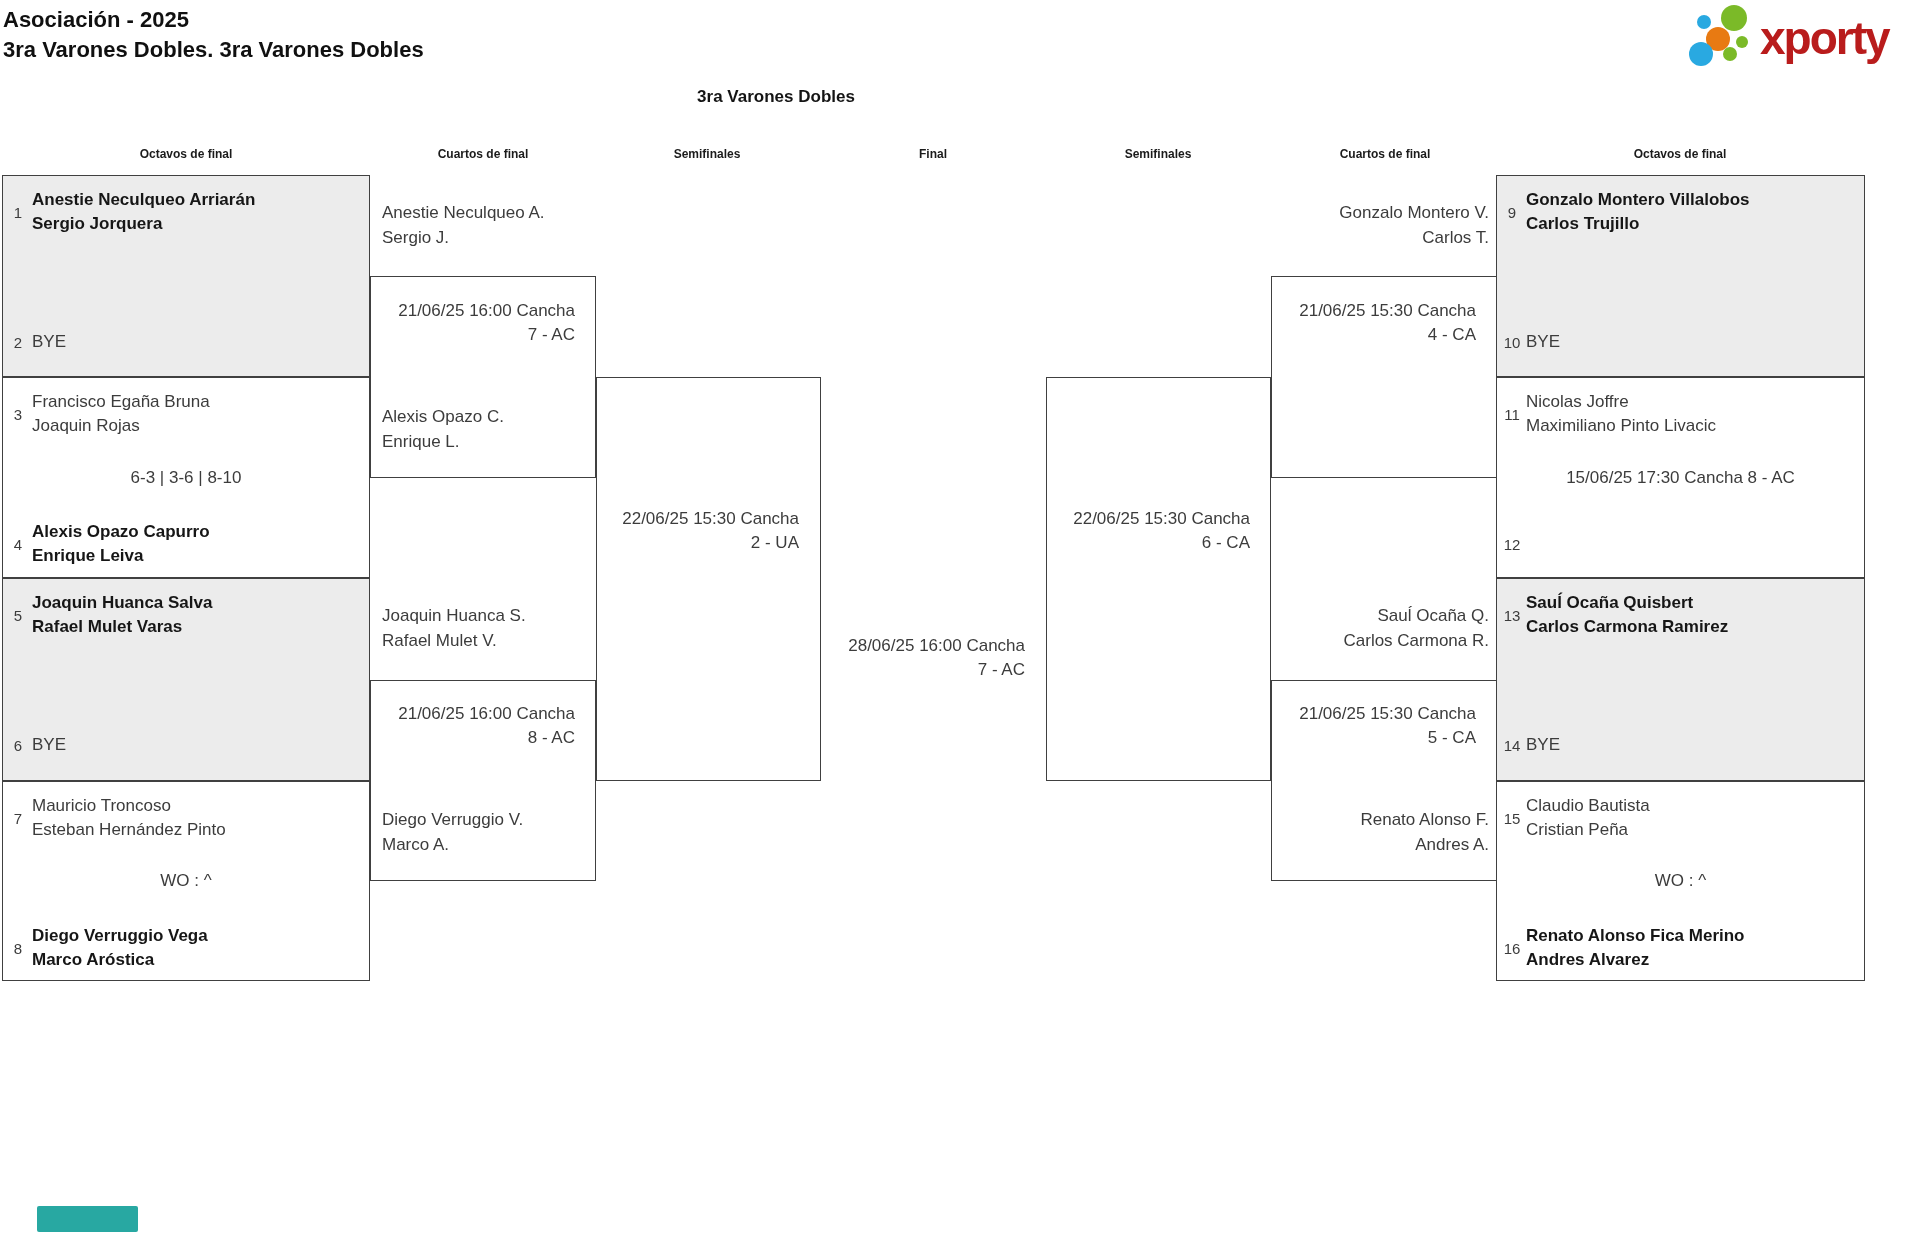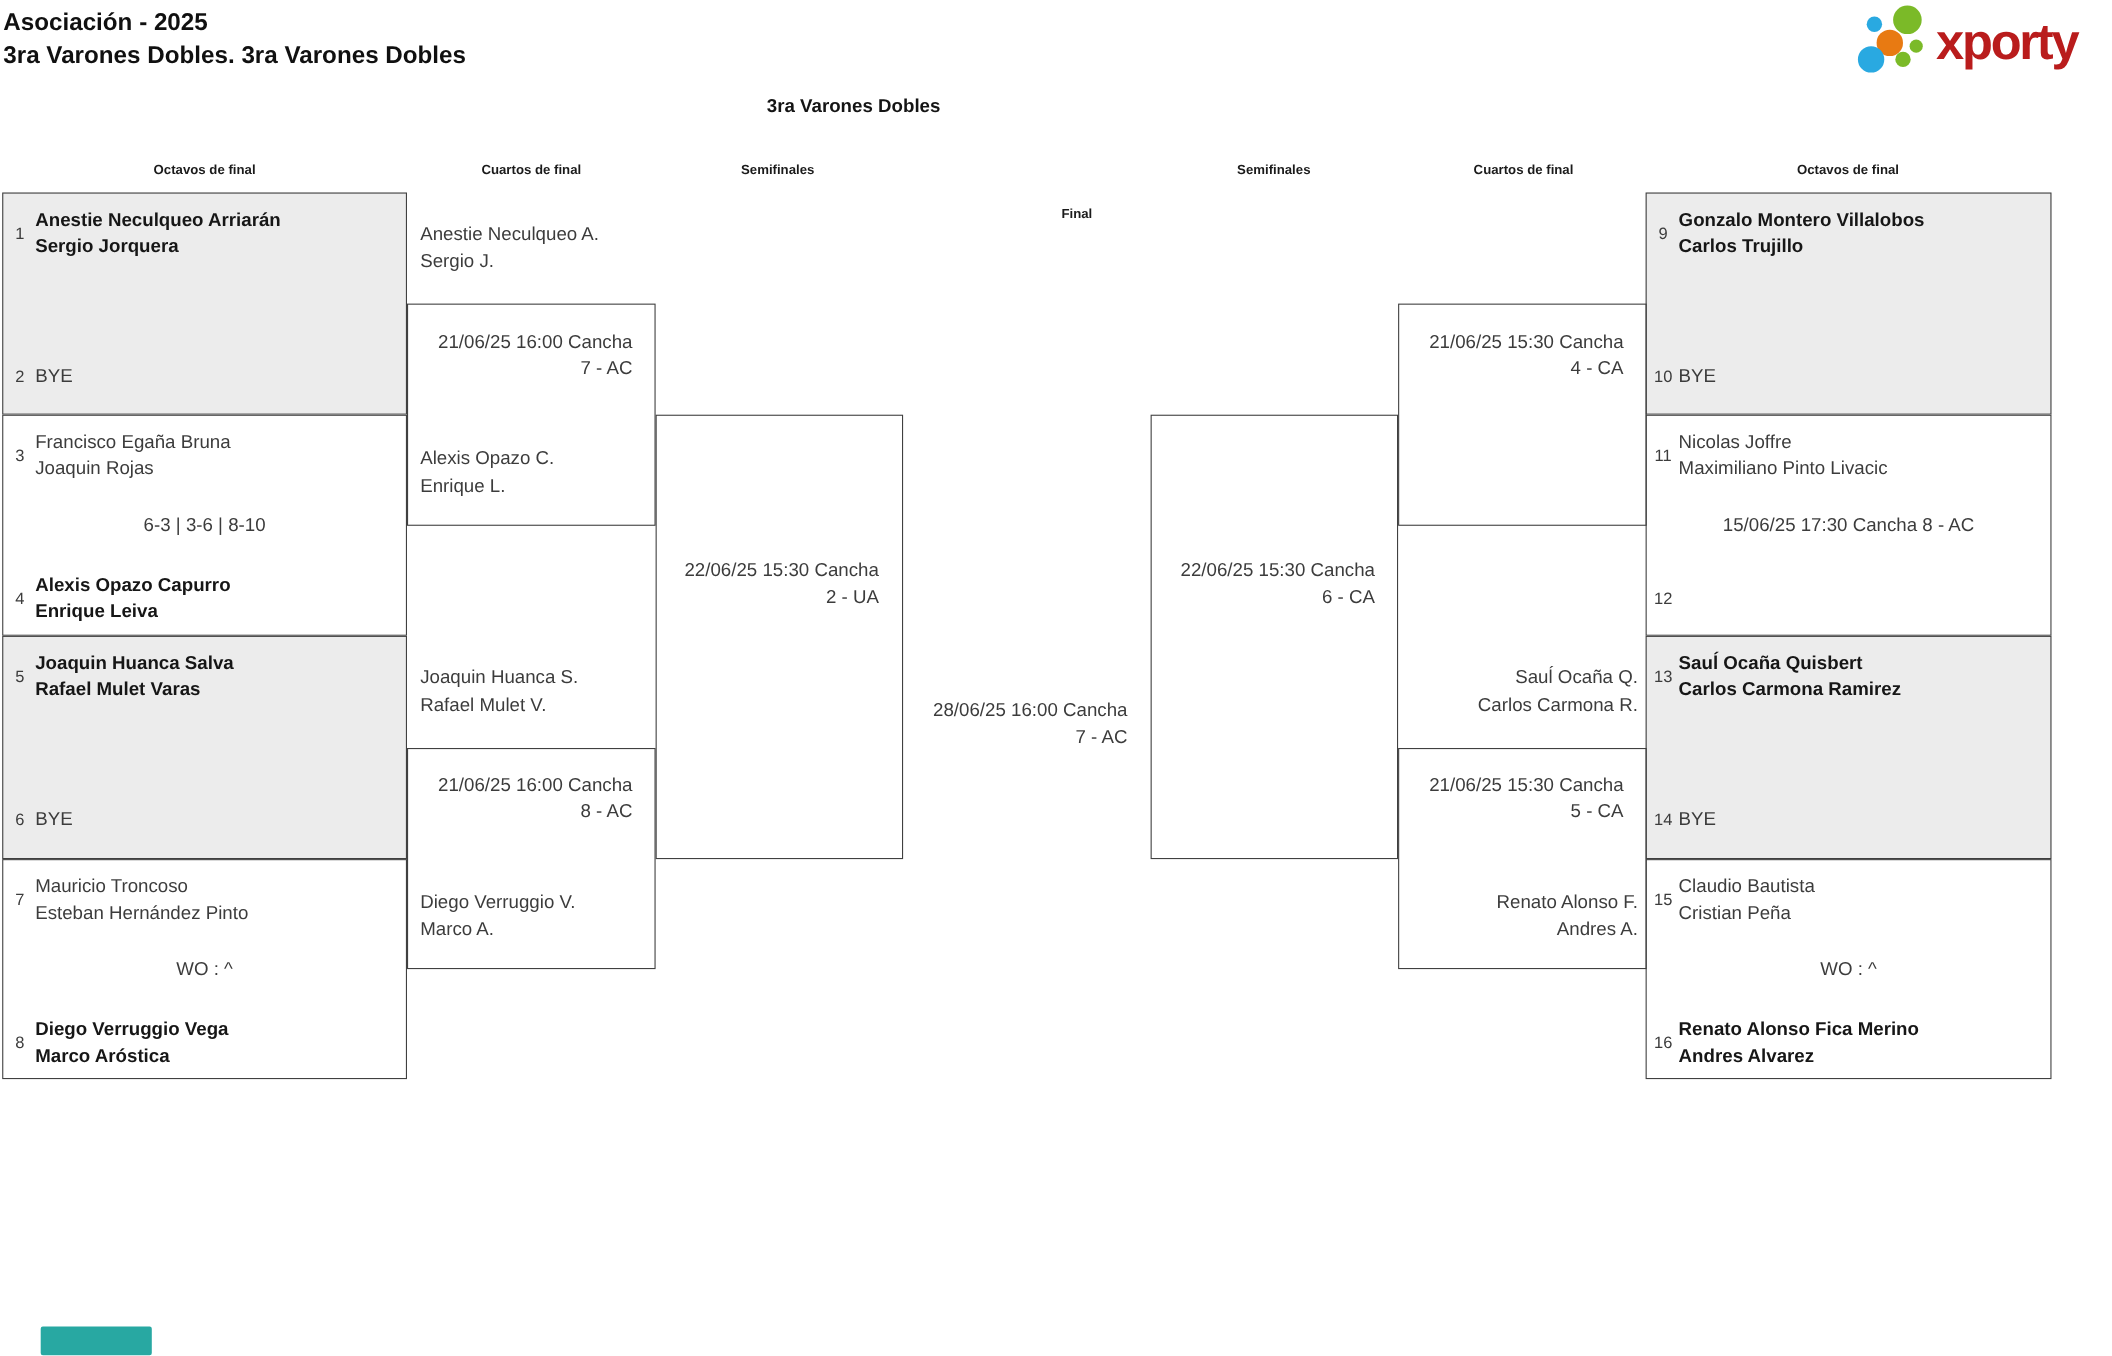--- a/index.html
+++ b/index.html
@@ -17,21 +17,21 @@
   #d2{left:35px;top:3px;width:26px;height:26px;background:#7bba28;}
   #d3{left:20px;top:25px;width:24px;height:24px;background:#e87a12;}
   #d4{left:50px;top:34px;width:12px;height:12px;background:#7bba28;}
   #d5{left:3px;top:40px;width:24px;height:24px;background:#29a9e1;}
   #d6{left:37px;top:45px;width:14px;height:14px;background:#7bba28;}
   #logotext{position:absolute;left:74px;top:0;line-height:72px;font-size:46px;font-weight:700;color:#b91c1c;letter-spacing:-2px;}
 
   
   .btitle{position:absolute;top:87px;left:0;width:1552px;text-align:center;font-size:17px;font-weight:600;color:#141414;}
   .rh{position:absolute;top:147px;width:230px;text-align:center;font-size:12px;font-weight:600;color:#1b1b1b;}
-  #rh0{left:71px;} #rh1{left:368px;} #rh2{left:592px;} #rh3{left:864px;margin-top:40px;}
+  #rh0{left:71px;} #rh1{left:368px;} #rh2{left:592px;} #rh3{left:818px;}
   #rh4{left:1043px;} #rh5{left:1270px;} #rh6{left:1565px;}
 
   
   .of-box{position:absolute;left:2px;width:368px;border:1px solid #404040;box-sizing:border-box;background:#fff;}
   .of-box.r{left:1496px;width:369px;}
   .of-box.shaded{background:#ececec;}
   .m0{top:175px;height:202px;} .m1{top:377px;height:201px;}
   .m2{top:578px;height:203px;} .m3{top:781px;height:200px;}
 
   .team-row{position:absolute;left:4px;right:8px;display:flex;align-items:center;}
@@ -204,20 +204,22 @@
 Sergio J.</div>
   <div id="sch-ql0" class="sched">21/06/25 16:00 Cancha 7 - AC</div>
   <div id="qt-l0b" class="qf-team l">Alexis Opazo C.
 Enrique L.</div>
   <div id="qt-l1a" class="qf-team l">Joaquin Huanca S.
 Rafael Mulet V.</div>
   <div id="sch-ql1" class="sched">21/06/25 16:00 Cancha 8 - AC</div>
   <div id="qt-l1b" class="qf-team l">Diego Verruggio V.
 Marco A.</div>
 
+  <div id="qt-r0a" class="qf-team r">Gonzalo Montero V.
+Carlos T.</div>
   <div id="sch-qr0" class="sched">21/06/25 15:30 Cancha 4 - CA</div>
   <div id="qt-r0b" class="qf-team r"></div>
   <div id="qt-r1a" class="qf-team r">Sauĺ Ocaña Q.
 Carlos Carmona R.</div>
   <div id="sch-qr1" class="sched">21/06/25 15:30 Cancha 5 - CA</div>
   <div id="qt-r1b" class="qf-team r">Renato Alonso F.
 Andres A.</div>
 
   <div id="sch-sfl" class="sched">22/06/25 15:30 Cancha 2 - UA</div>
   <div id="sch-sfr" class="sched">22/06/25 15:30 Cancha 6 - CA</div>

